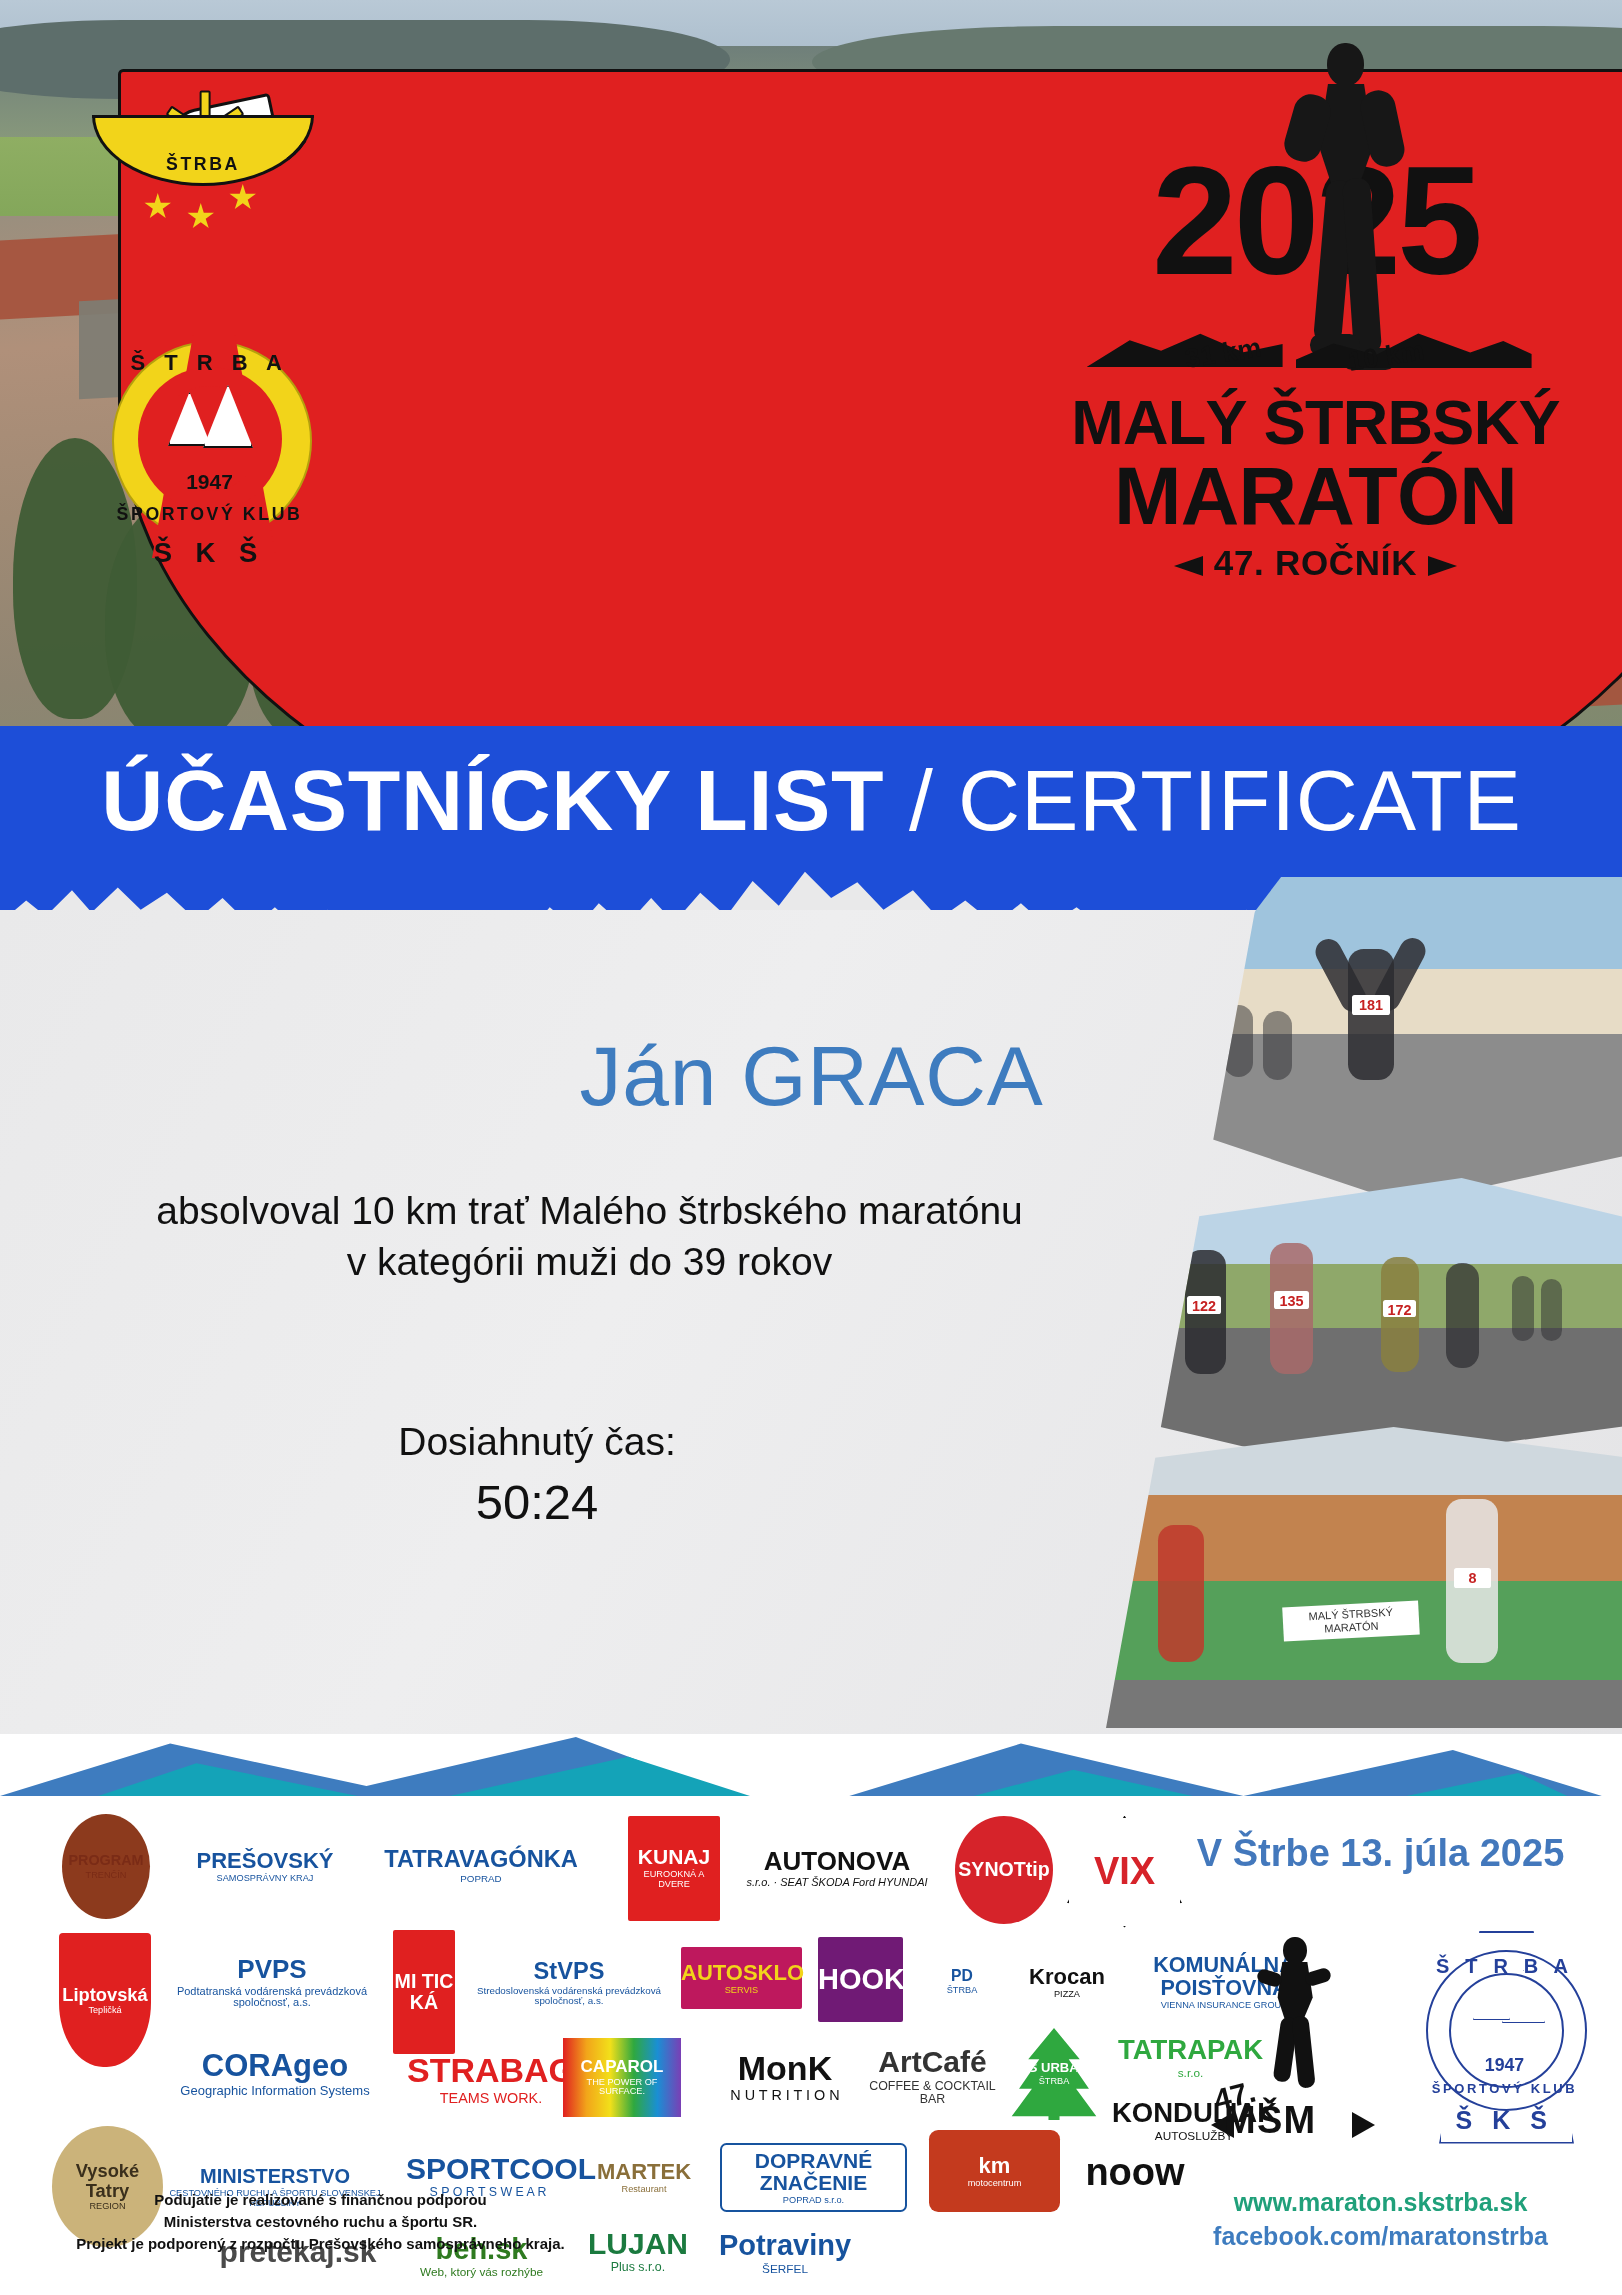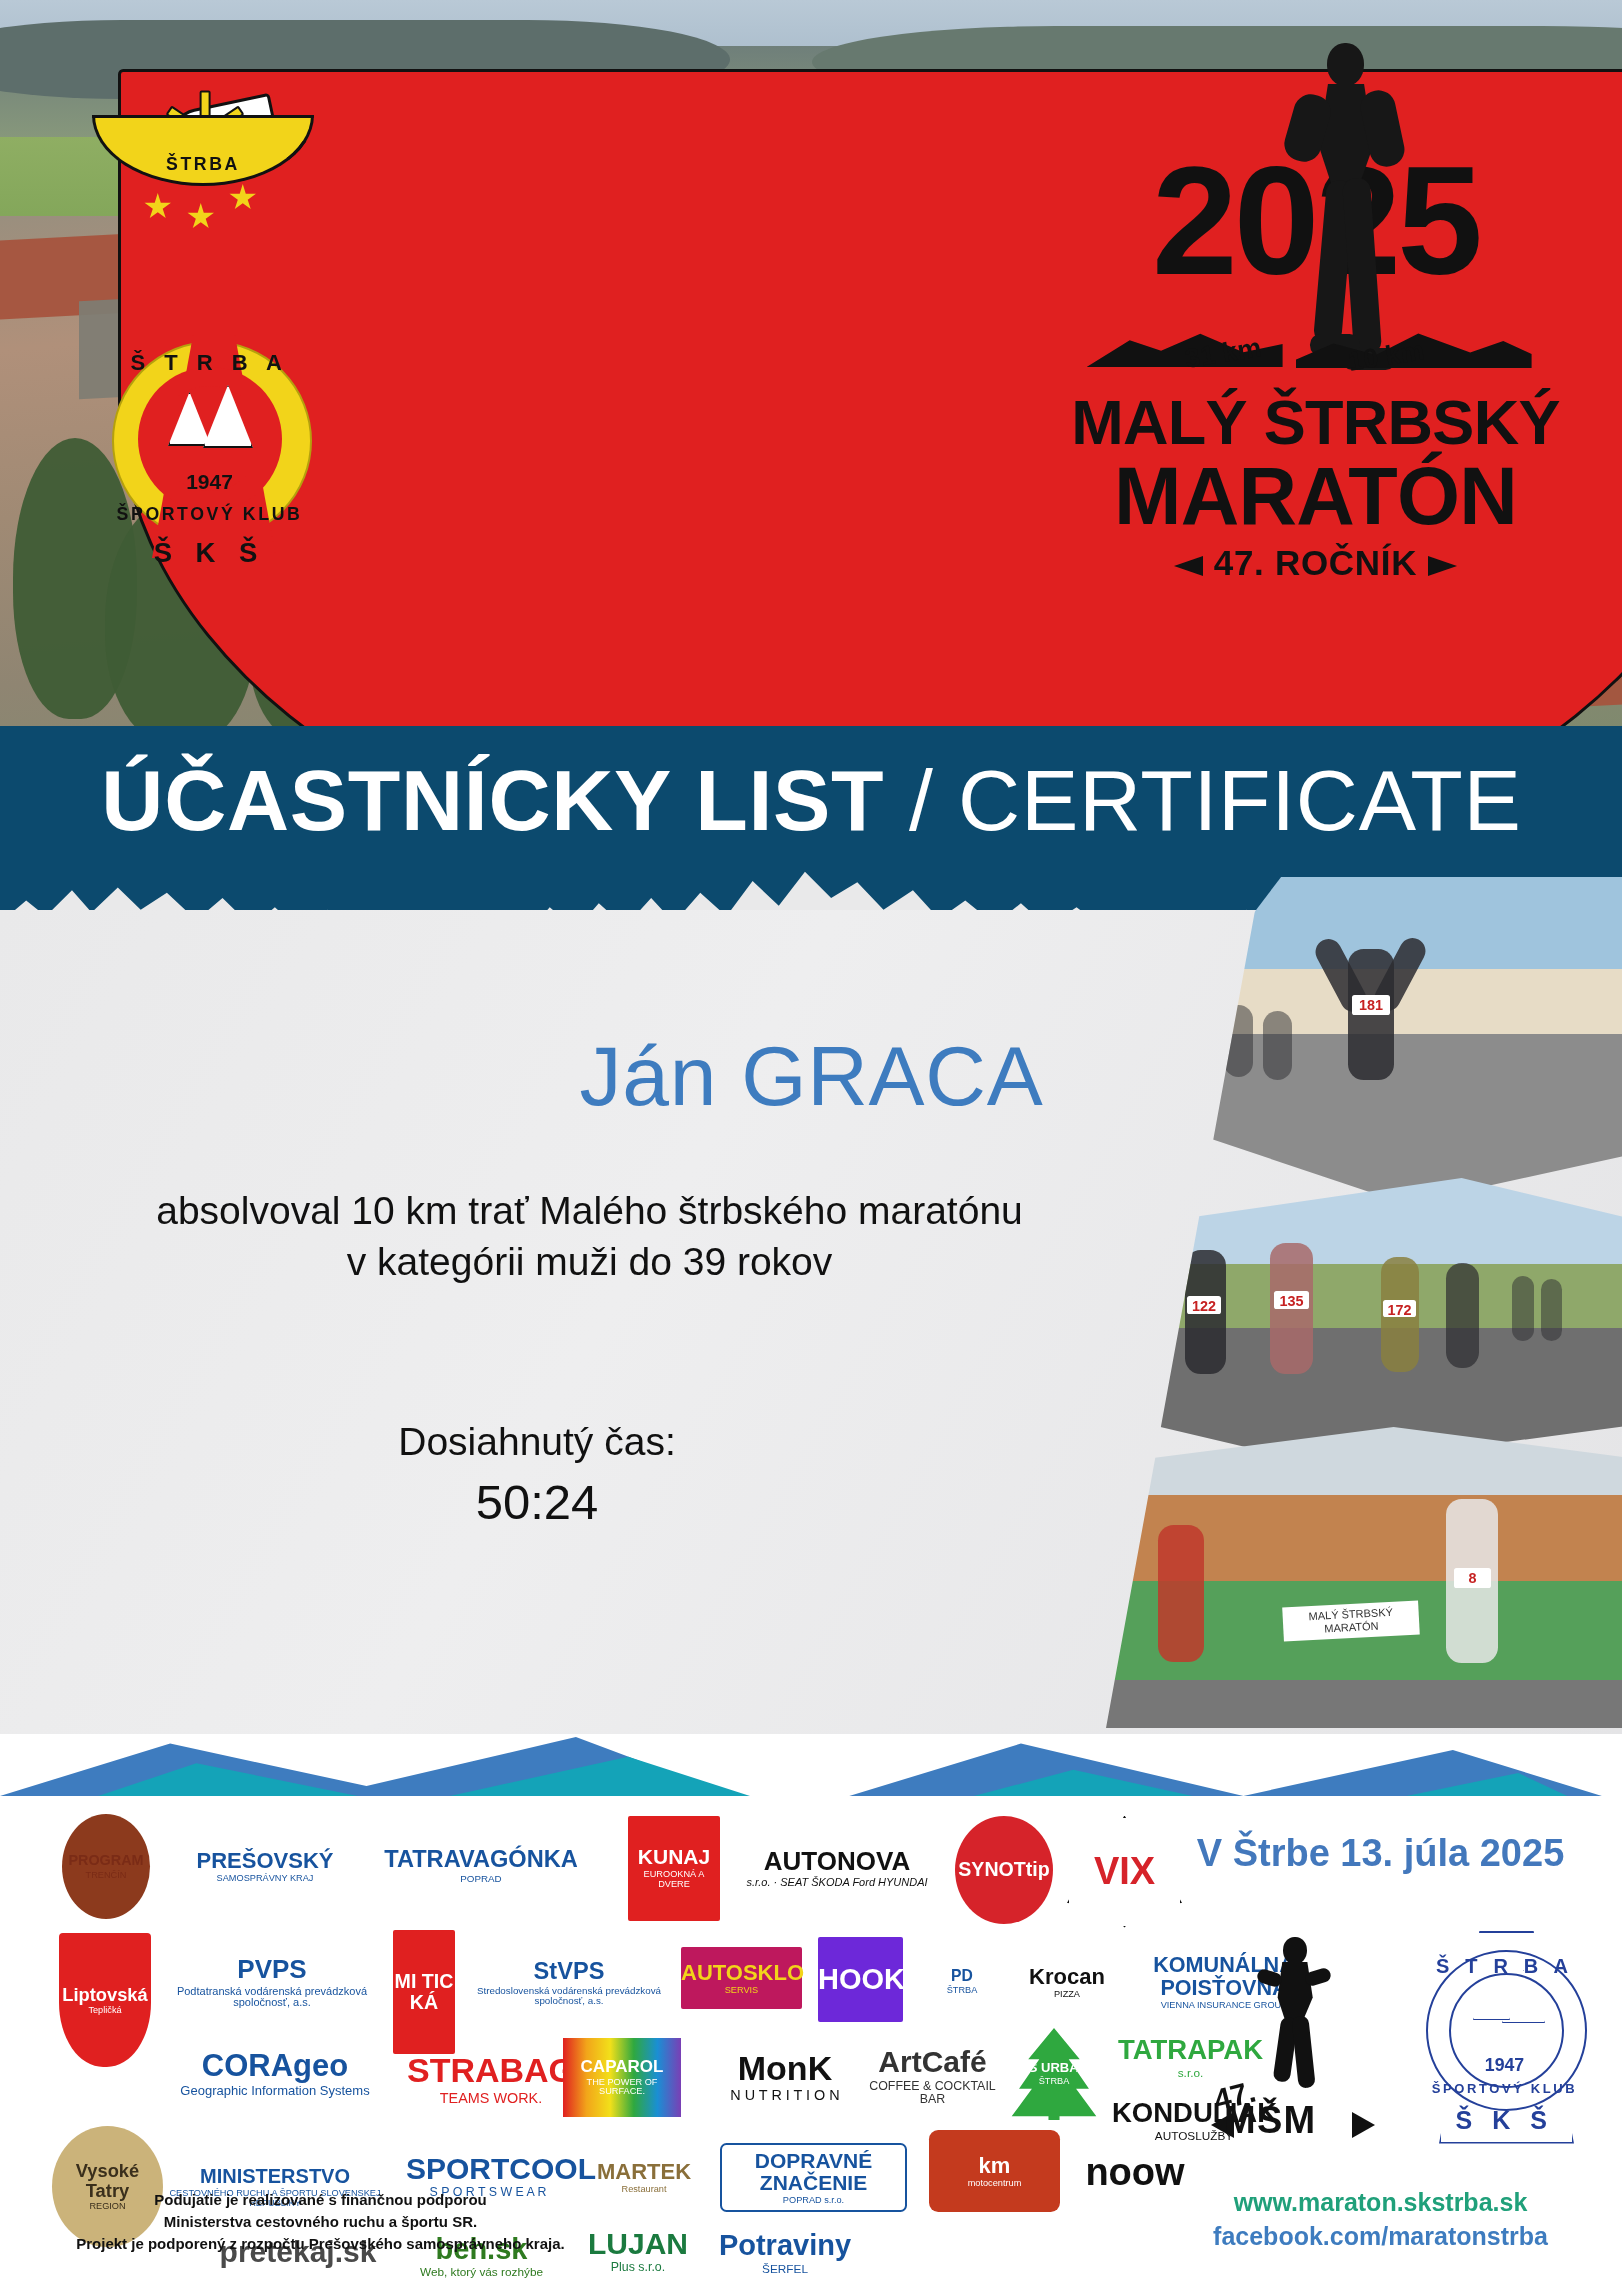--- a/index.html
+++ b/index.html
@@ -106,21 +106,21 @@
   .mlogo .title2{position:absolute;left:0;top:417px;width:497px;text-align:center;font-size:81px;
     font-weight:bold;letter-spacing:-0.7px;}
   .mlogo .rocnik{position:absolute;left:0;top:510px;width:497px;text-align:center;font-size:35px;
     font-weight:bold;letter-spacing:0.7px;}
   .mlogo .rocnik .tri{display:inline-block;width:0;height:0;vertical-align:middle;
     border-top:10.5px solid transparent;border-bottom:10.5px solid transparent;margin:0 10.5px;}
   .mlogo .rocnik .tri.l{border-right:29px solid #111;}
   .mlogo .rocnik .tri.r{border-left:29px solid #111;}
 
   
-  .banner{position:absolute;left:0;top:726px;width:1623px;height:222px;background:#0c4a6e;}
+  .banner{position:absolute;left:0;top:726px;width:1623px;height:222px;background:#1d4ed8;}
   .banner h1{position:absolute;left:0;right:0;top:31px;margin:0;text-align:center;color:#fff;
     font-size:86px;line-height:1;letter-spacing:0.7px;font-weight:400;}
   .banner h1 b{font-weight:bold;}
   .banner-jag{position:absolute;left:0;bottom:-1.3px;width:1623px;height:85px;}
 
   
   .body{position:absolute;left:0;top:910px;width:1623px;height:824px;
     background:linear-gradient(120deg,#e9e9ea 0%,#eeeeef 40%,#e4e4e6 100%);}
   .athlete{position:absolute;left:0;right:0;top:118px;text-align:center;color:#3E7CBF;
     font-size:84px;font-weight:400;letter-spacing:0.7px;}
@@ -410,21 +410,21 @@
             <div style="font-size: 23.6px;">StVPS</div>
             <div style="font-size: 9.8px; font-weight: normal; margin-top: 2px;">Stredoslovenská vodárenská prevádzková spoločnosť, a.s.</div>
           </div>
         </div>
         <div class="logo" style="left: 681px; top: 151px; width: 121px; height: 62px; color: rgb(242, 212, 26); background: #be185d; border-radius: 2px;">
           <div style="width: 100%; padding: 1.3px;">
             <div style="font-size: 22px;">AUTOSKLO</div>
             <div style="font-size: 9.2px; font-weight: normal; margin-top: 2px;">SERVIS</div>
           </div>
         </div>
-        <div class="logo" style="left: 818px; top: 141px; width: 85px; height: 85px; color: rgb(255, 255, 255); background: #6d28d9; border-radius: 2px;">
+        <div class="logo" style="left: 818px; top: 141px; width: 85px; height: 85px; color: rgb(255, 255, 255); background: #701a75; border-radius: 2px;">
           <div style="width: 100%; padding: 1.3px;">
             <div style="font-size: 29px;">HOOK</div>
           </div>
         </div>
         <div class="logo" style="left: 916px; top: 137px; width: 92px; height: 98px; color: rgb(23, 83, 158); border-radius: 50%;">
           <div style="width: 100%; padding: 1.3px;">
             <div style="font-size: 15.7px;">PD</div>
             <div style="font-size: 9.2px; font-weight: normal; margin-top: 2px;">ŠTRBA</div>
           </div>
         </div>

